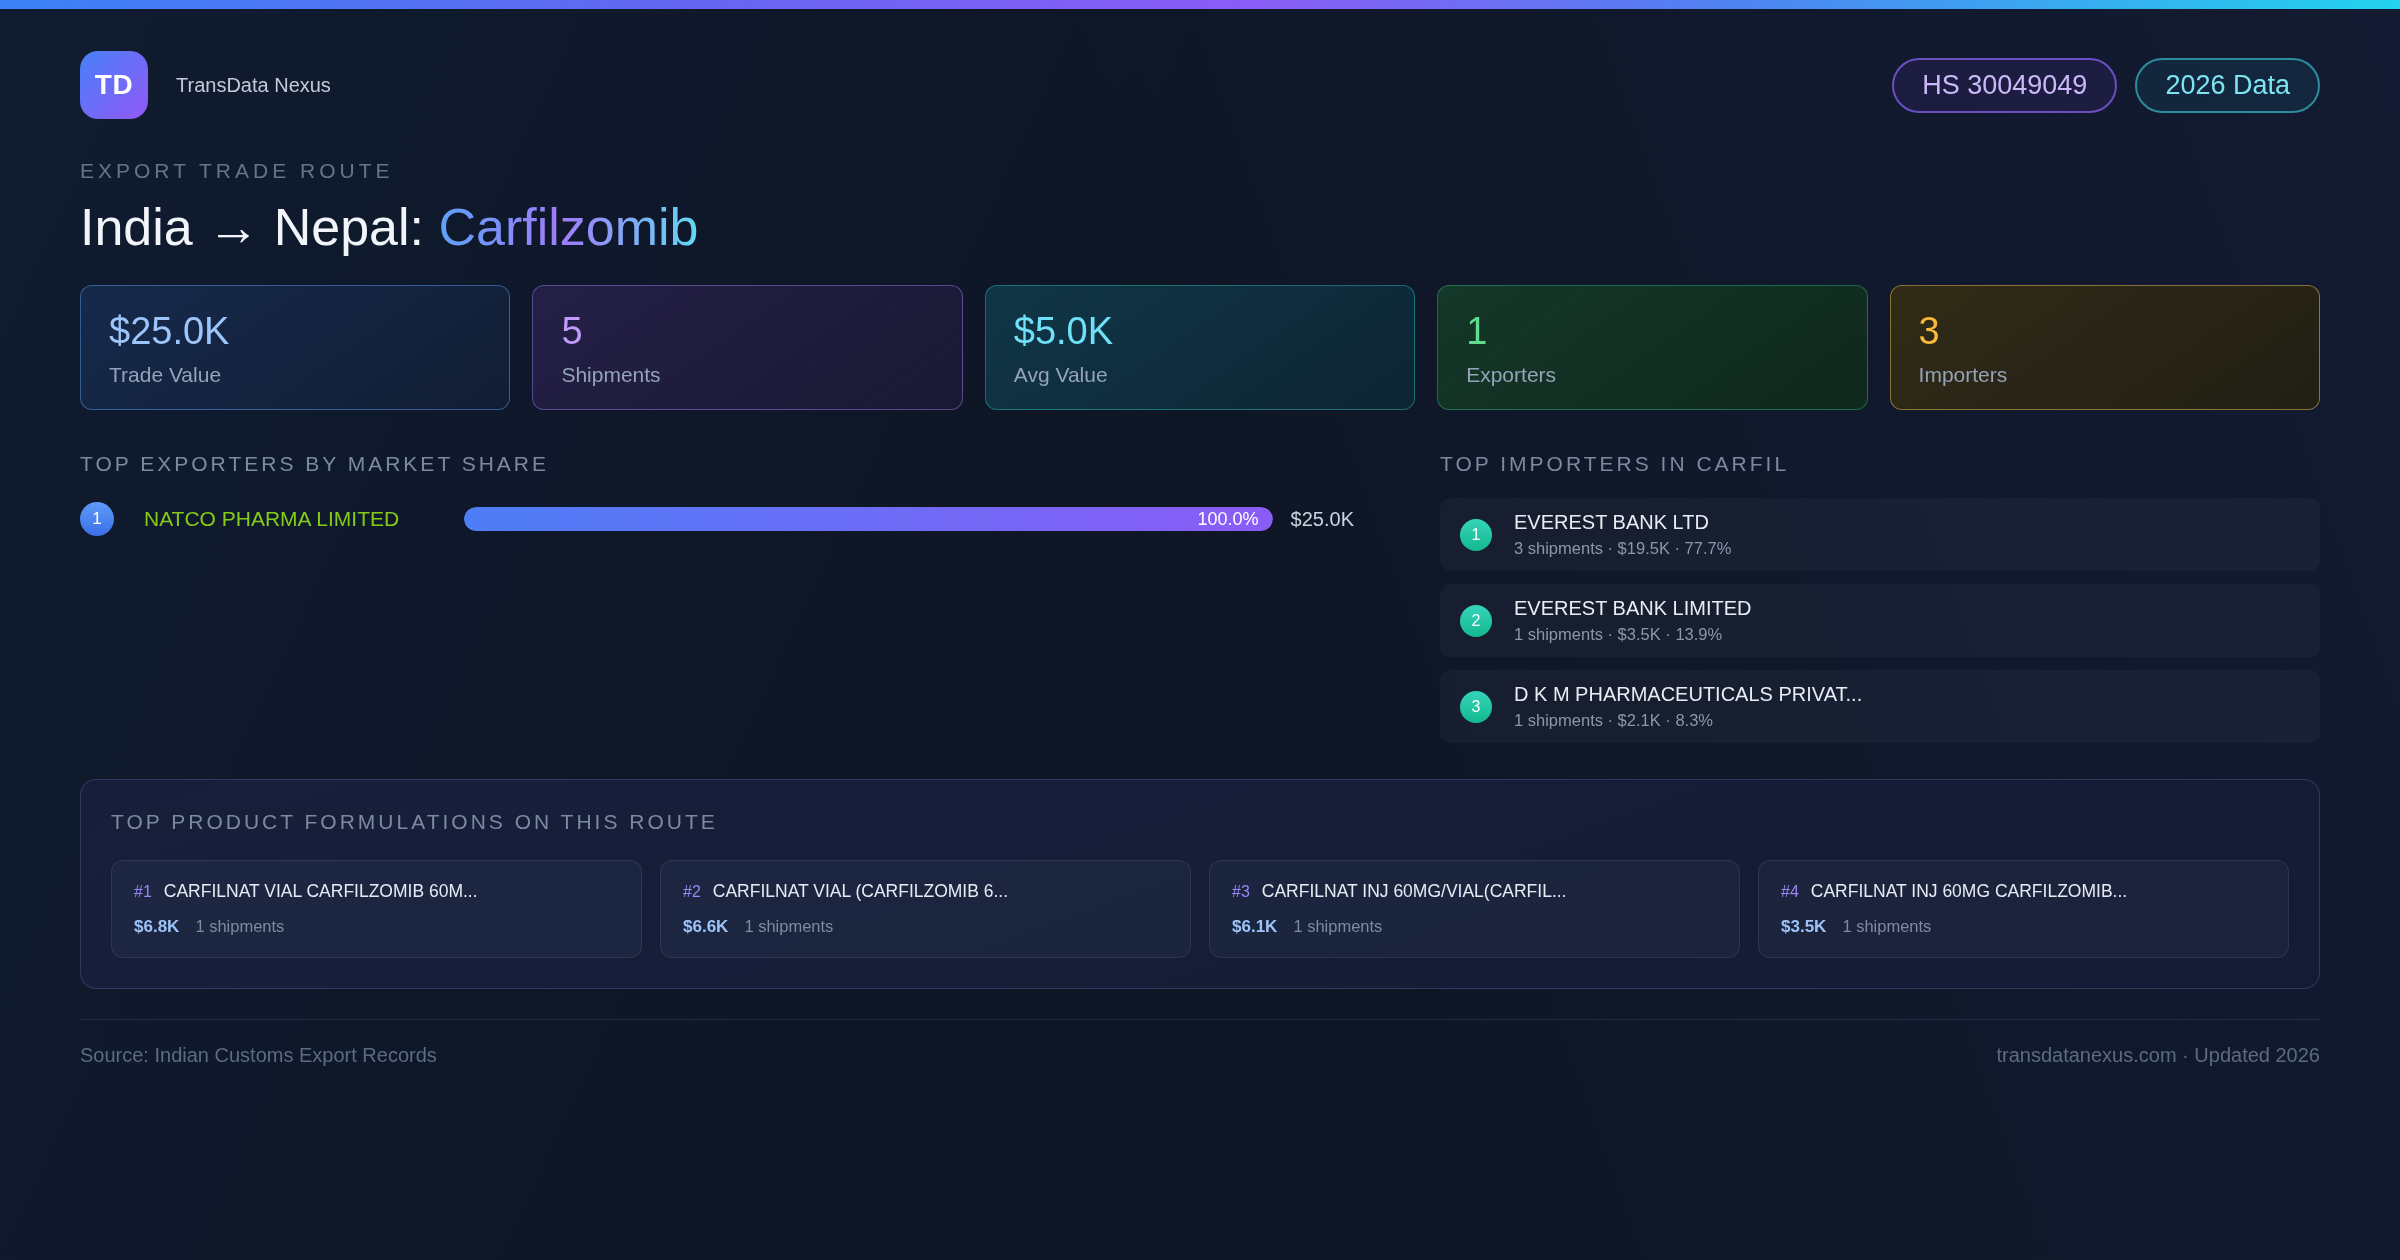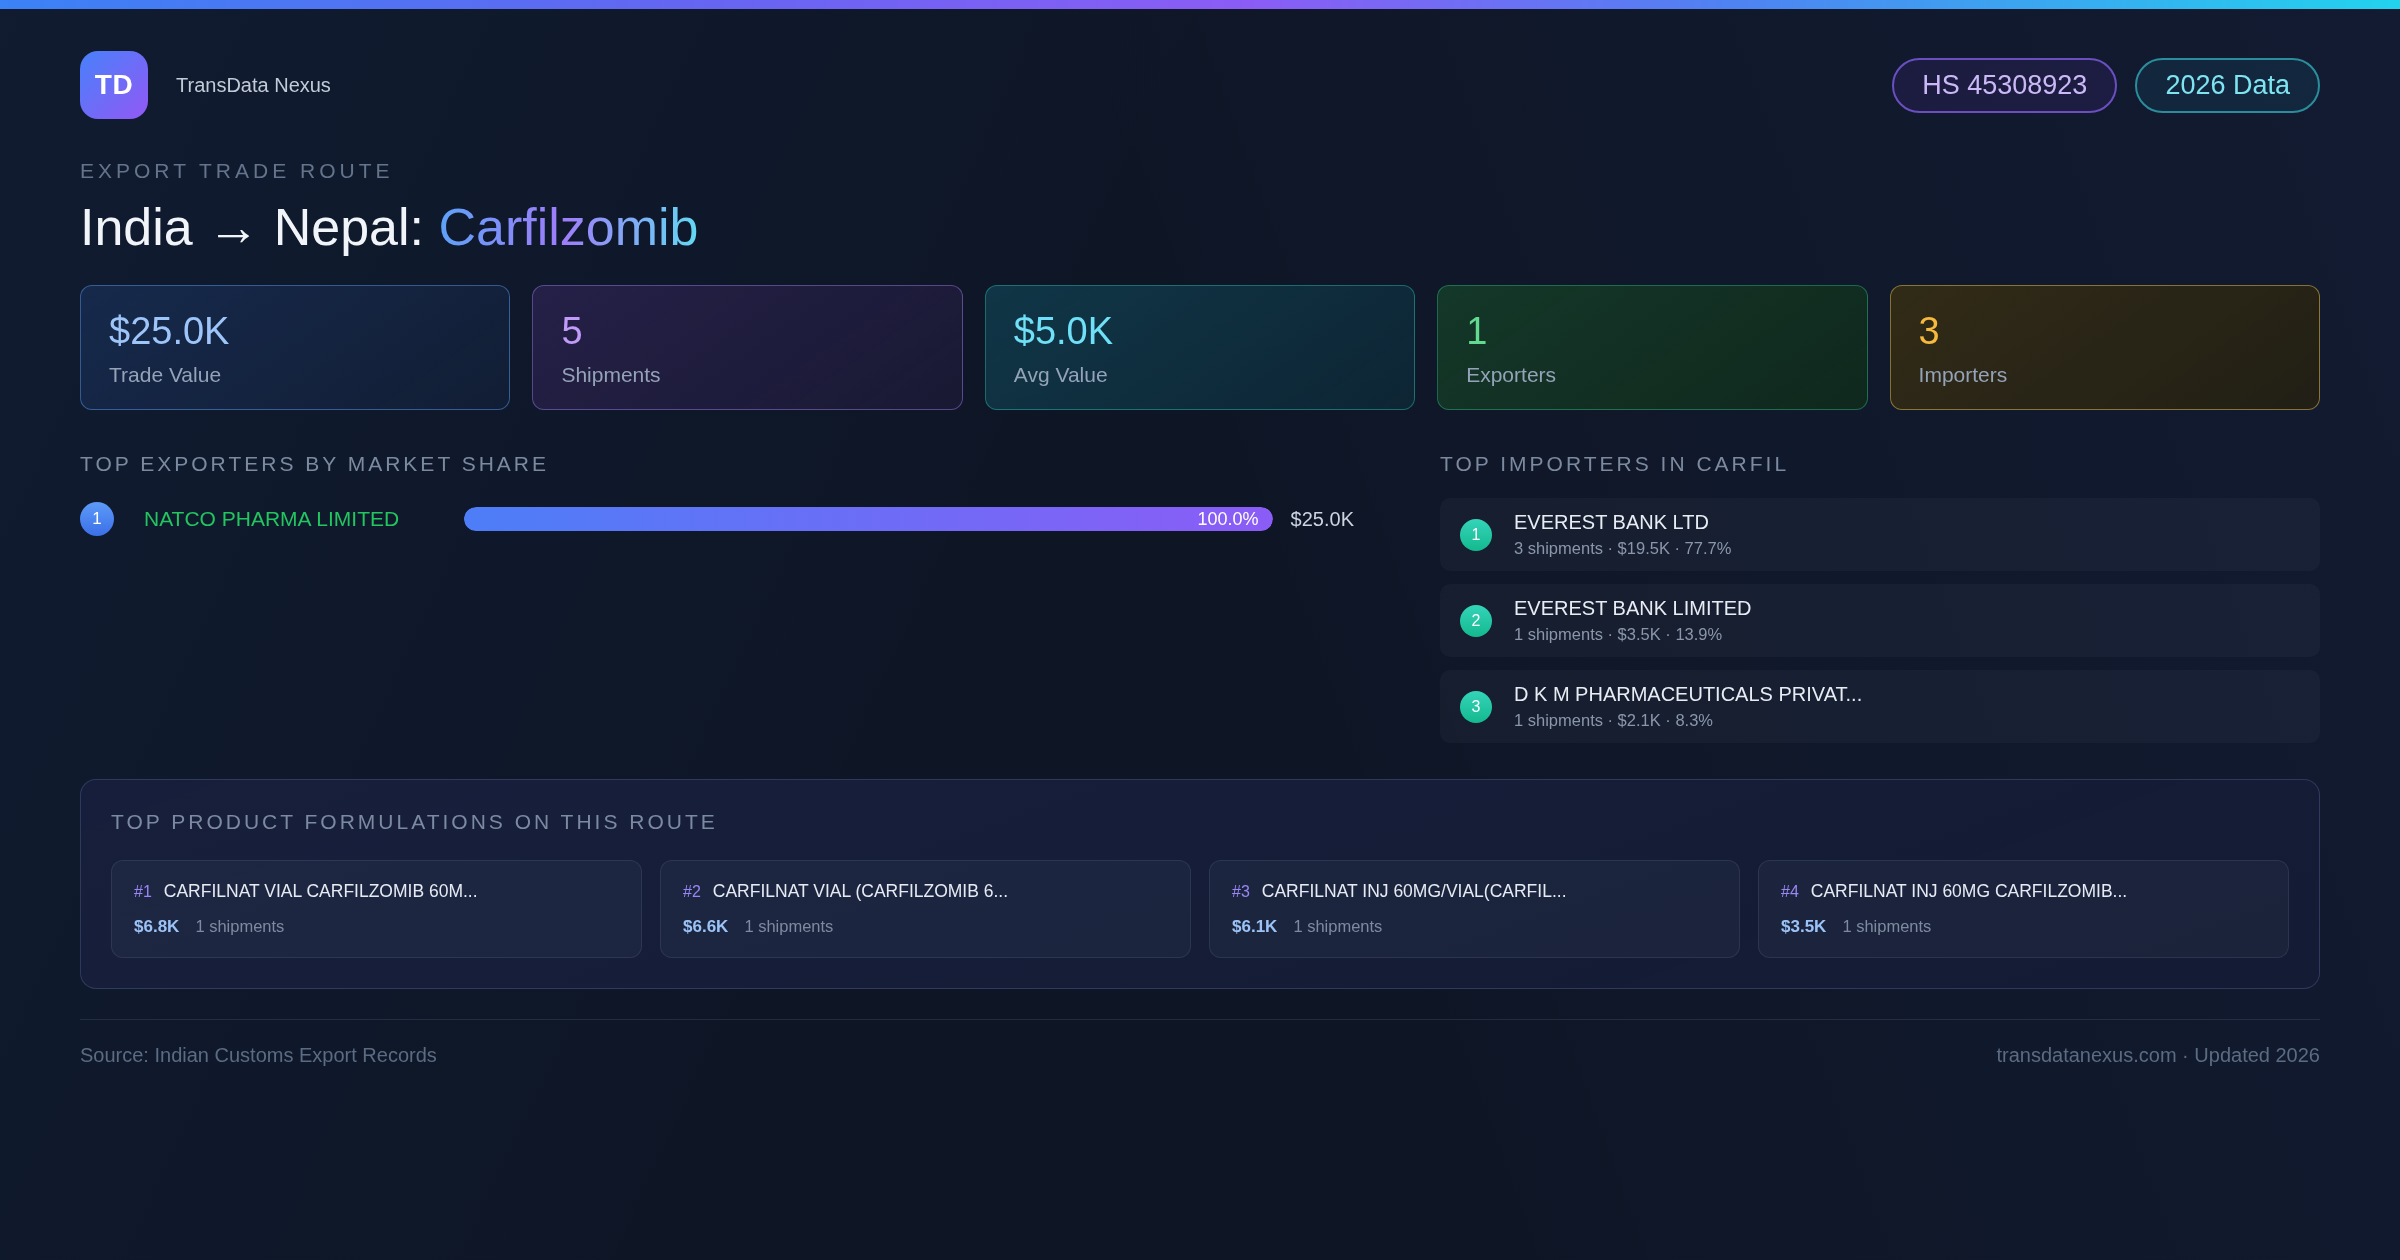--- a/index.html
+++ b/index.html
@@ -75,21 +75,21 @@
   .columns { margin-top: 42px; display: grid; grid-template-columns: 1fr 880px; gap: 86px; align-items: start; }
   .section-title { font-size: 21px; letter-spacing: 3px; color: #7c8aa0; font-weight: 500; }
 
   .exporter-row { margin-top: 26px; display: flex; align-items: center; }
   .rank-dot {
     width: 34px; height: 34px; border-radius: 50%; flex: 0 0 34px;
     display: flex; align-items: center; justify-content: center;
     font-size: 17px; color: #fff;
   }
   .rank-blue { background: linear-gradient(180deg, #5d9bf8, #3b6fe8); }
-  .exporter-name { margin-left: 30px; width: 320px; font-size: 21px; color: #22c55e; white-space: nowrap; }
+  .exporter-name { margin-left: 30px; width: 320px; font-size: 21px; color: #84cc16; white-space: nowrap; }
   .bar-track { flex: 1; height: 24px; border-radius: 999px; background: rgba(148,163,184,0.07); overflow: hidden; }
   .bar-fill {
     height: 100%; border-radius: 999px;
     background: linear-gradient(90deg, #4d7ef7, #8b5cf6);
     display: flex; align-items: center; justify-content: flex-end;
   }
   .bar-pct { font-size: 18px; color: #ffffff; padding-right: 14px; }
   .exporter-value { margin-left: 18px; font-size: 20px; color: #cbd5e1; white-space: nowrap; }
 
   .importer-list { margin-top: 22px; display: flex; flex-direction: column; gap: 13px; }
@@ -134,21 +134,21 @@
 <div class="top-accent"></div>
 
 <div class="page">
 
   <div class="header">
     <div class="brand">
       <div class="logo">TD</div>
       <div class="app-name">TransData Nexus</div>
     </div>
     <div class="badges">
-      <div class="badge badge-hs">HS 45308923</div>
+      <div class="badge badge-hs">HS 30049049</div>
       <div class="badge badge-year">2026 Data</div>
     </div>
   </div>
 
   <div class="eyebrow">EXPORT TRADE ROUTE</div>
   <div class="page-title"><span>India → Nepal: </span><span class="title-product">Carfilzomib</span></div>
 
   <div class="stats">
     <div class="stat-card stat-trade">
       <div class="stat-value">$25.0K</div>

